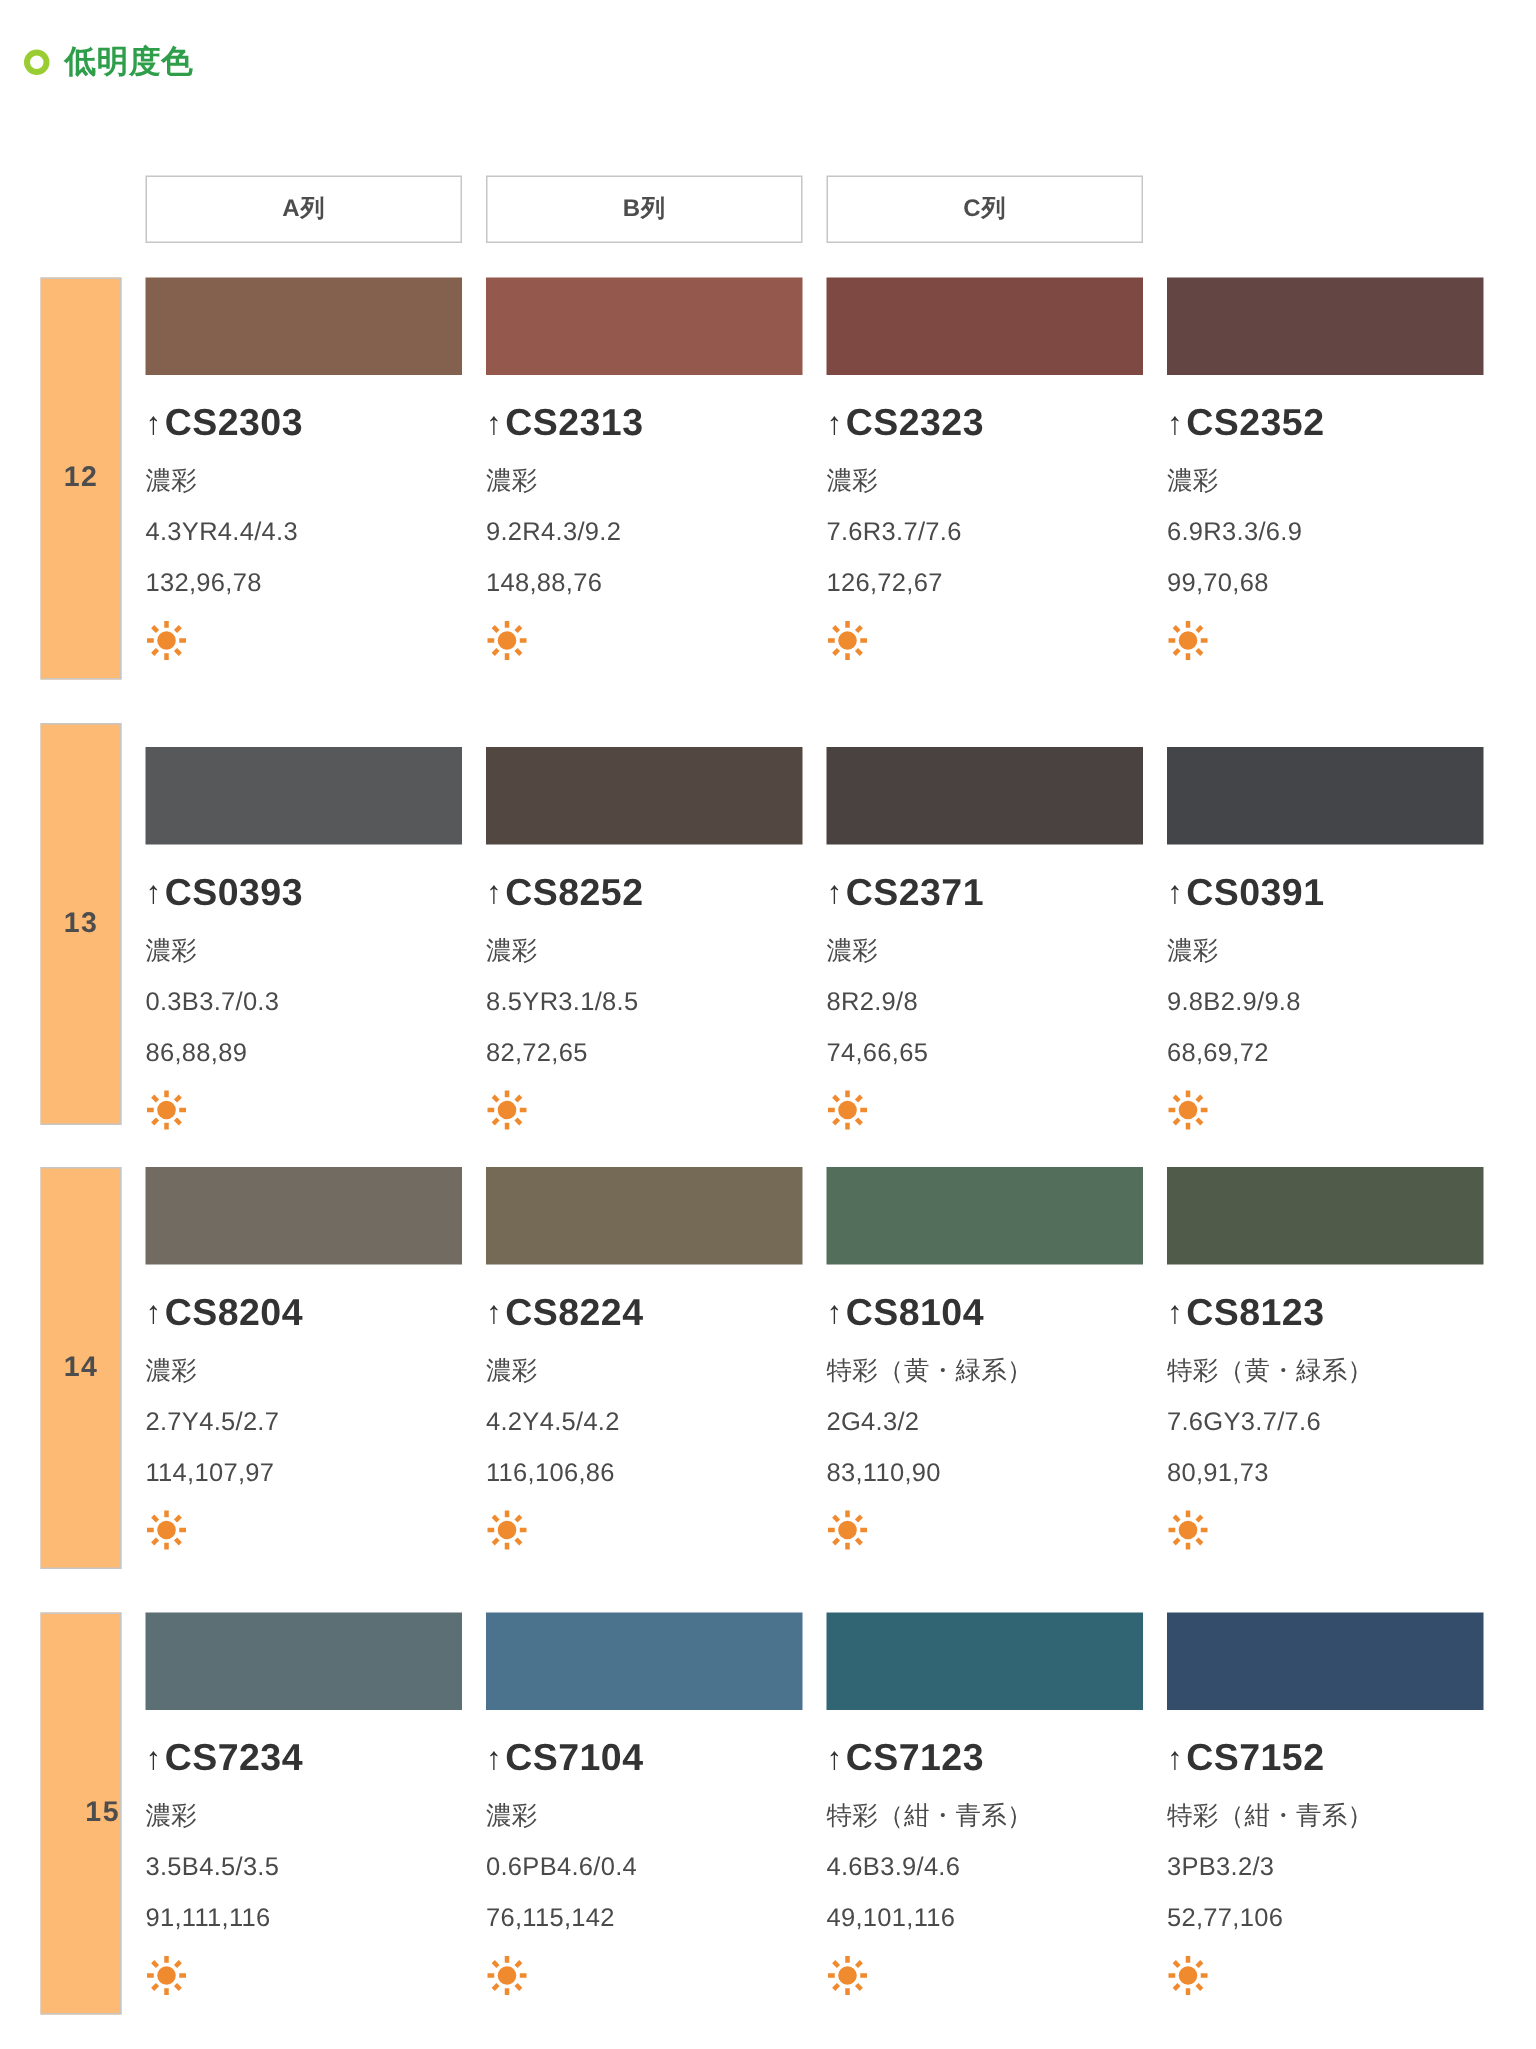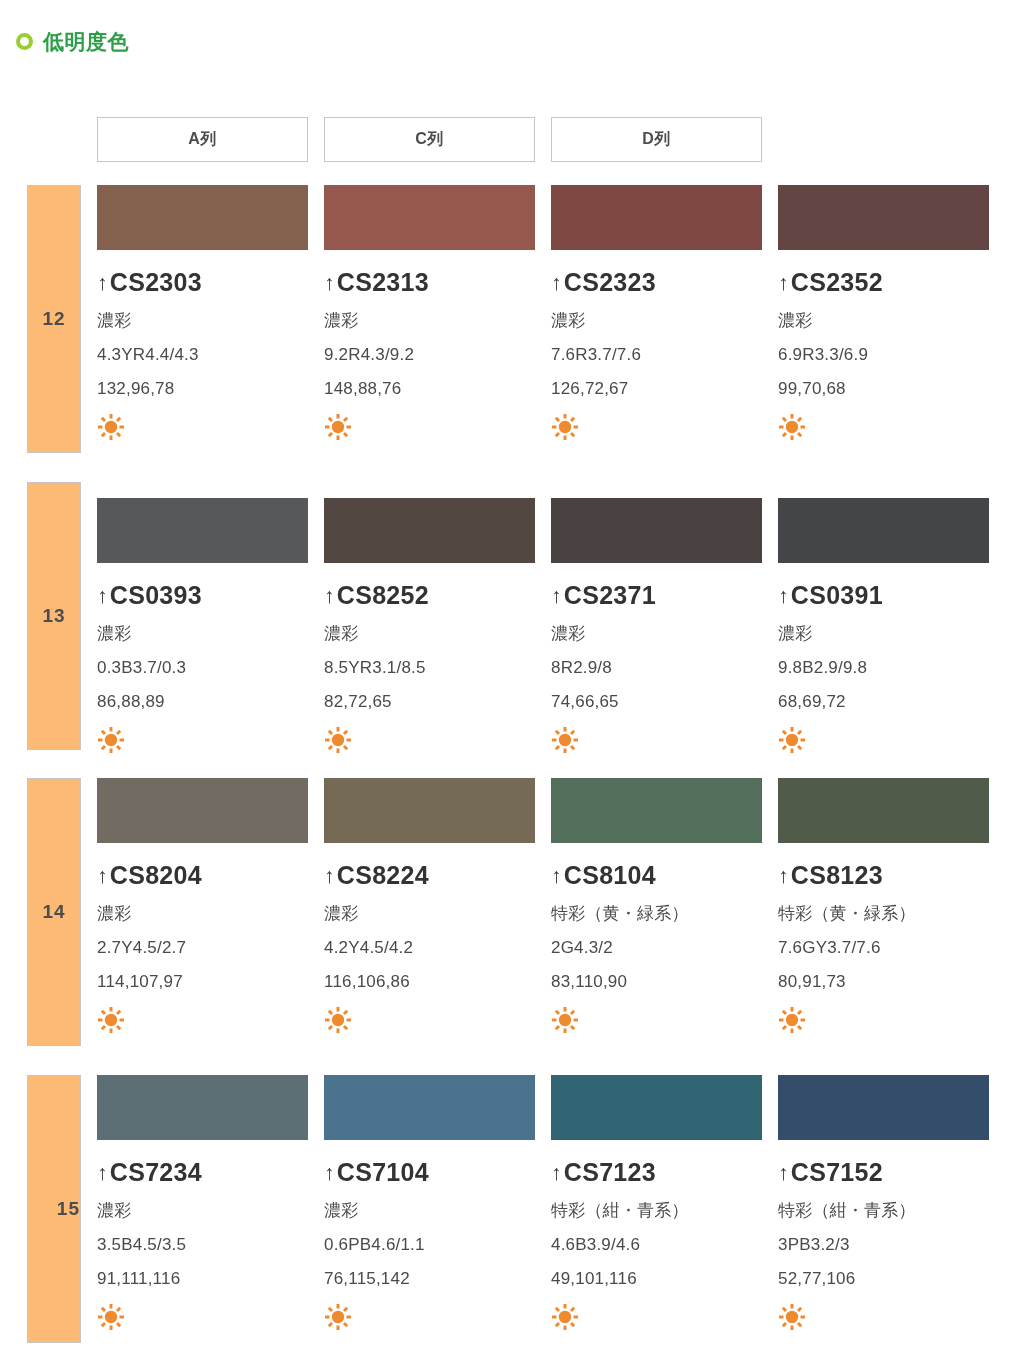--- a/index.html
+++ b/index.html
@@ -158,24 +158,24 @@
   <span class="title-text" style="color: rgb(46, 158, 74);">低明度色</span>
 </div>
 
 <div class="sheet">
 
   <div class="col-headers">
     <div class="col-header" style="border-color: rgb(198, 198, 198);">
       <span>A列</span>
     </div>
     <div class="col-header" style="border-color: rgb(198, 198, 198);">
-      <span>C列</span>
+      <span>B列</span>
     </div>
     <div class="col-header" style="border-color: rgb(198, 198, 198);">
-      <span>D列</span>
+      <span>C列</span>
     </div>
   </div>
 
   <div id="row-labels">
       <div class="row-label" style="top: 185px; height: 268px; border-color: rgb(198, 198, 198);">
         <span>12</span>
       </div>
       <div class="row-label" style="top: 482px; height: 268px; border-color: rgb(198, 198, 198);">
         <span>13</span>
       </div>
@@ -451,21 +451,21 @@
               <line x1="14.00" y1="5.50" x2="14.00" y2="1.00" stroke="#F08A2E" stroke-width="3" stroke-linecap="butt"></line>
               <line x1="20.01" y1="7.99" x2="23.19" y2="4.81" stroke="#F08A2E" stroke-width="3" stroke-linecap="butt"></line>
               <circle cx="14" cy="14" r="6.2" fill="#F08A2E"></circle>
             </svg>
           </div>
         </div>
         <div class="cell">
           <div class="swatch" style="background: rgb(76, 115, 142);"></div>
           <div class="code-line"><span class="code-arrow">↑</span><span>CS7104</span></div>
           <div class="meta category">濃彩</div>
-          <div class="meta munsell">0.6PB4.6/1.1</div>
+          <div class="meta munsell">0.6PB4.6/0.4</div>
           <div class="meta rgb">76,115,142</div>
           <div class="sun-wrap">
             <svg width="28" height="28" viewBox="0 0 28 28" xmlns="http://www.w3.org/2000/svg">
               <line x1="22.50" y1="14.00" x2="27.00" y2="14.00" stroke="#F08A2E" stroke-width="3" stroke-linecap="butt"></line>
               <line x1="20.01" y1="20.01" x2="23.19" y2="23.19" stroke="#F08A2E" stroke-width="3" stroke-linecap="butt"></line>
               <line x1="14.00" y1="22.50" x2="14.00" y2="27.00" stroke="#F08A2E" stroke-width="3" stroke-linecap="butt"></line>
               <line x1="7.99" y1="20.01" x2="4.81" y2="23.19" stroke="#F08A2E" stroke-width="3" stroke-linecap="butt"></line>
               <line x1="5.50" y1="14.00" x2="1.00" y2="14.00" stroke="#F08A2E" stroke-width="3" stroke-linecap="butt"></line>
               <line x1="7.99" y1="7.99" x2="4.81" y2="4.81" stroke="#F08A2E" stroke-width="3" stroke-linecap="butt"></line>
               <line x1="14.00" y1="5.50" x2="14.00" y2="1.00" stroke="#F08A2E" stroke-width="3" stroke-linecap="butt"></line>

